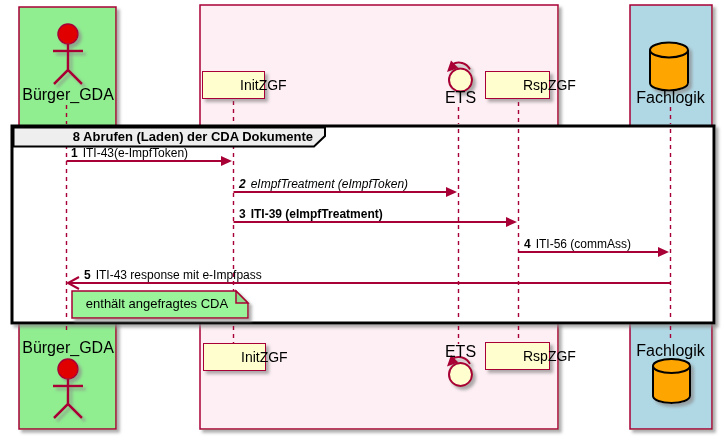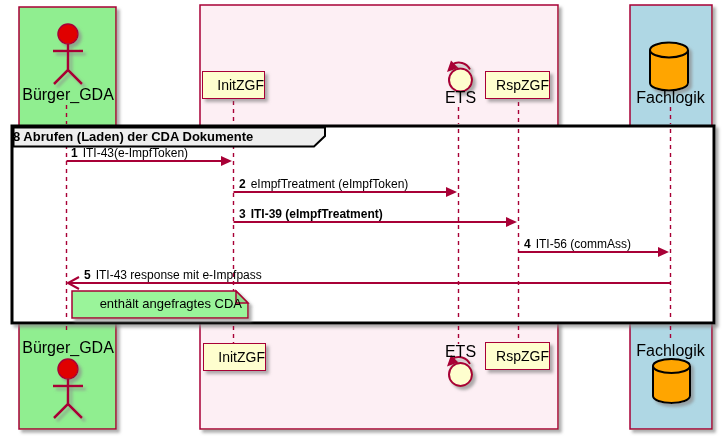--- a/index.html
+++ b/index.html
@@ -7,33 +7,33 @@
     position:relative;width:727px;height:440px;background:#ffffff;
     font-family:"Liberation Sans",sans-serif;color:#000;overflow:hidden;
   }
   .plabel{
     position:absolute;text-align:center;font-size:16px;color:#000;line-height:15px;
     white-space:nowrap;
   }
   .pbox{
     position:absolute;background:#FEFECE;border:1.8px solid #A80036;
     box-shadow:3px 3px 3px rgba(110,110,110,.55);
-    display:flex;align-items:center;justify-content:flex-end;
-    font-size:14px;color:#000;box-sizing:border-box;white-space:nowrap;
+    display:flex;align-items:center;justify-content:flex-start;
+    font-size:14px;color:#000;box-sizing:border-box;white-space:nowrap;padding-left:37px;
   }
   .frame-title{
-    position:absolute;left:13px;top:129px;width:300px;text-align:left;
+    position:absolute;left:13px;top:129px;width:300px;text-align:right;
     font-size:13px;font-weight:bold;color:#000;white-space:nowrap;
   }
   .msg{
     position:absolute;font-size:12px;color:#000;white-space:nowrap;
   }
   .msg b{margin-right:5px;}
   .note-text{
-    position:absolute;left:72px;top:296px;width:170px;text-align:right;
+    position:absolute;left:72px;top:296px;width:170px;text-align:center;
     font-size:13px;color:#000;white-space:nowrap;
   }
   svg{position:absolute;left:0;top:0;}
 </style>
 </head>
 <body>
 
 <div class="diagram">
 
   <svg width="727" height="440" viewBox="0 0 727 440">
@@ -141,21 +141,21 @@
   </div>
   <div class="plabel" style="left:430px;top:90px;width:61px;">ETS</div>
   <div class="pbox" style="left:485px;top:71px;width:65px;height:28px;">
     <span>RspZGF</span>
   </div>
   <div class="plabel" style="left:620px;top:90px;width:101px;">Fachlogik</div>
 
   <div class="msg" style="left:71px;top:146px;">
     <b>1</b><span>ITI-43(e-ImpfToken)</span>
   </div>
-  <div class="msg" style="left:239px;top:177px;">
+  <div class="msg" style="left:239px;top:177px;font-style:italic;">
     <b>2</b><span>eImpfTreatment (eImpfToken)</span>
   </div>
   <div class="msg" style="left:239px;top:207px;font-weight:bold;">
     <b>3</b><span>ITI-39 (eImpfTreatment)</span>
   </div>
   <div class="msg" style="left:524px;top:237px;">
     <b>4</b><span>ITI-56 (commAss)</span>
   </div>
   <div class="msg" style="left:84px;top:268px;">
     <b>5</b><span>ITI-43 response mit e-Impfpass</span>

